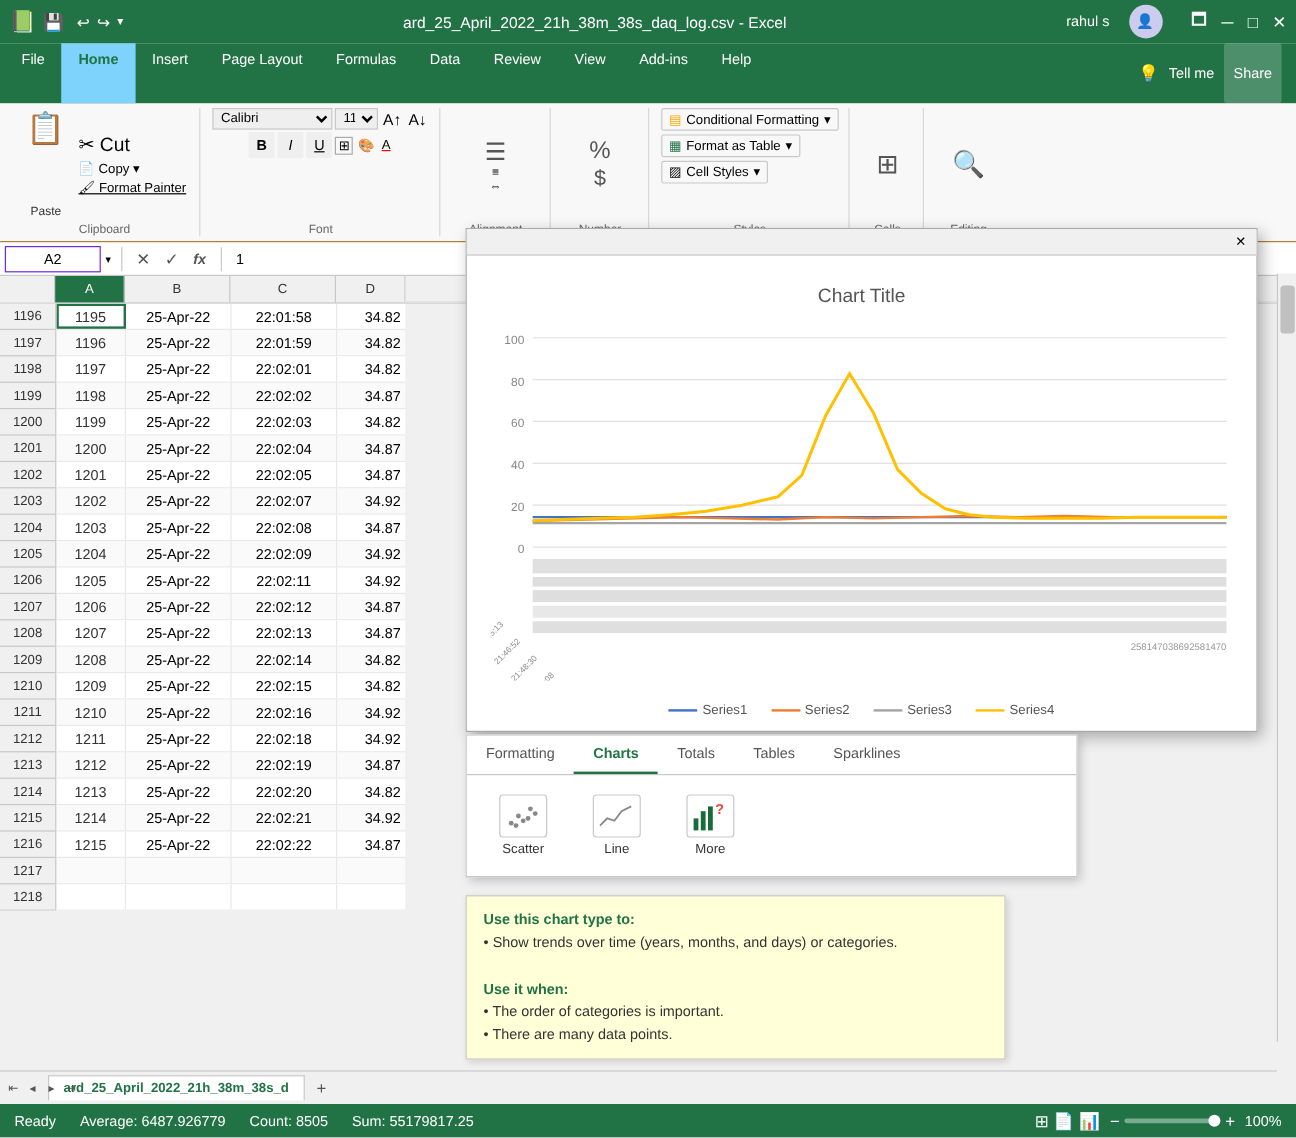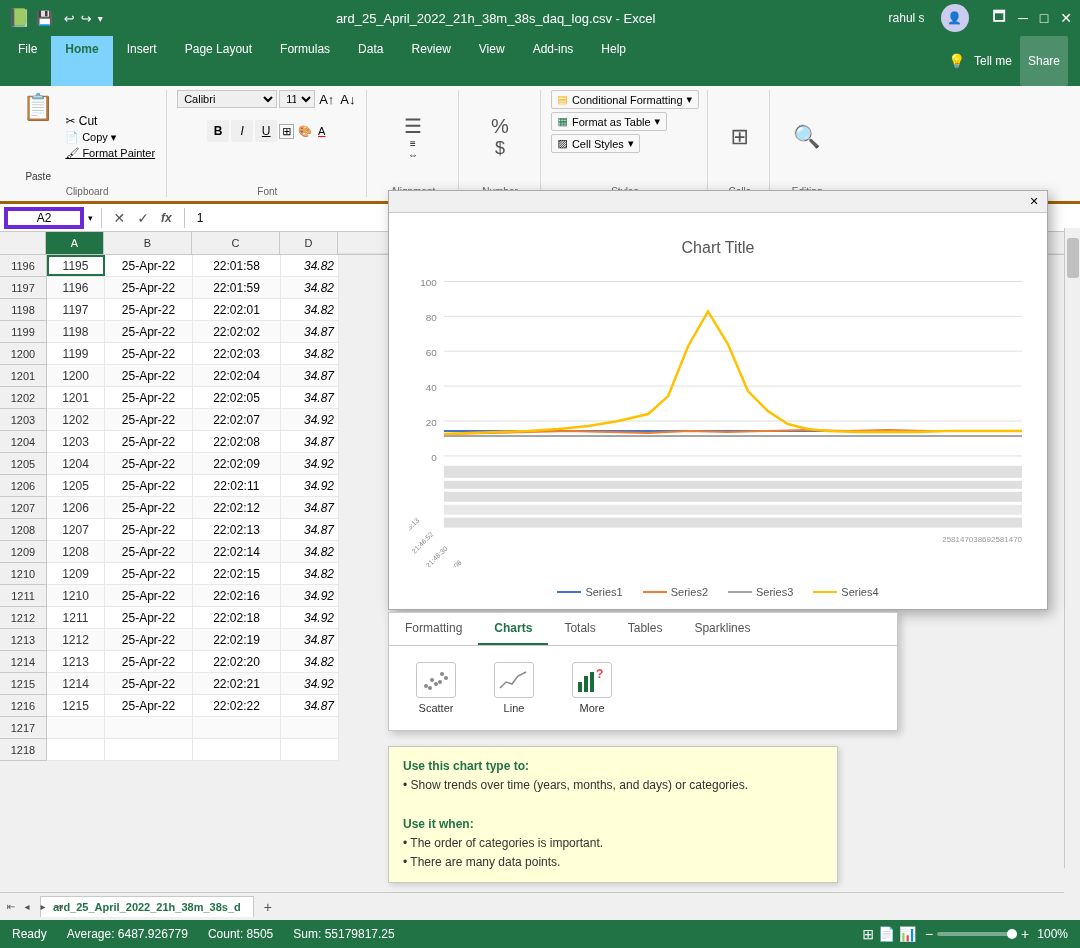--- a/index.html
+++ b/index.html
@@ -13,34 +13,34 @@
       display: flex;
       align-items: center;
       padding: 0 8px;
       justify-content: space-between;
     }
     .title-bar-left { display: flex; align-items: center; gap: 6px; }
     .title-bar-center { flex: 1; text-align: center; font-size: 13px; }
     .title-bar-right { display: flex; align-items: center; gap: 8px; }
 
     
-    .ribbon { background: #f8f8f8; border-bottom: 3px solid #a16207; }
+    .ribbon { background: #f8f8f8; border-bottom: 1px solid #a16207; }
     .ribbon-tabs { display: flex; background: #217346; padding: 0 4px; }
     .ribbon-tab { padding: 6px 14px; color: white; font-size: 12px; cursor: pointer; border-bottom: 2px solid transparent; }
     .ribbon-tab.active { background: #7dd3fc; color: #217346; font-weight: 600; }
 
     .ribbon-content { display: flex; padding: 4px 8px; gap: 2px; align-items: stretch; }
     .ribbon-group { display: flex; flex-direction: column; align-items: center; padding: 0 8px; border-right: 1px solid #d8d8d8; min-width: 60px; }
     .ribbon-group:last-child { border-right: none; }
     .ribbon-group-label { font-size: 10px; color: #666; margin-top: 2px; }
     .ribbon-group-content { display: flex; align-items: center; gap: 2px; flex: 1; }
 
     
     .formula-bar { display: flex; align-items: center; height: 28px; background: white; border-bottom: 1px solid #c8c8c8; padding: 0 4px; gap: 4px; }
-    .name-box { width: 80px; border: 4px solid #6d28d9; height: 22px; padding: 0 4px; font-size: 12px; text-align: center; }
+    .name-box { width: 80px; border: 1px solid #6d28d9; height: 22px; padding: 0 4px; font-size: 12px; text-align: center; }
     .formula-divider { width: 1px; height: 20px; background: #c8c8c8; margin: 0 4px; }
     .formula-input { flex: 1; border: none; outline: none; font-size: 12px; padding: 0 4px; }
     .formula-icon { font-size: 14px; cursor: pointer; color: #555; padding: 0 4px; }
     .col-headers { display: flex; background: #f0f0f0; border-bottom: 1px solid #c8c8c8; }
     .corner-cell { width: 46px; min-width: 46px; height: 22px; border-right: 1px solid #c8c8c8; background: #f0f0f0; }
     .col-header { height: 22px; border-right: 1px solid #c8c8c8; display: flex; align-items: center; justify-content: center; font-size: 11px; color: #333; cursor: pointer; user-select: none; }
     .col-header.selected { background: #217346; color: white; }
 
     .spreadsheet-body { display: flex; overflow: hidden; }
     .row-numbers { display: flex; flex-direction: column; background: #f0f0f0; border-right: 1px solid #c8c8c8; }
@@ -48,21 +48,21 @@
 
     .cells-area { display: flex; flex-direction: column; overflow: hidden; }
     .cell-row { display: flex; border-bottom: 1px solid #e8e8e8; height: 22px; }
     .cell { border-right: 1px solid #e8e8e8; display: flex; align-items: center; padding: 0 4px; font-size: 12px; white-space: nowrap; overflow: hidden; }
     .cell.active { outline: 2px solid #217346; outline-offset: -2px; }
 
     
     .cell-a { width: 58px; min-width: 58px; justify-content: center; color: #333; }
     .cell-b { width: 88px; min-width: 88px; justify-content: center; }
     .cell-c { width: 88px; min-width: 88px; justify-content: center; }
-    .cell-d { width: 58px; min-width: 58px; justify-content: flex-end; font-style: italic; }
+    .cell-d { width: 58px; min-width: 58px; justify-content: flex-end; }
 
     
     .status-bar { position: absolute; bottom: 0; left: 0; right: 0; height: 28px; background: #217346; color: white; display: flex; align-items: center; padding: 0 12px; font-size: 12px; justify-content: space-between; }
     .status-left { display: flex; align-items: center; gap: 20px; }
     .status-right { display: flex; align-items: center; gap: 8px; }
     .zoom-control { display: flex; align-items: center; gap: 4px; }
     .paste-btn { display: flex; flex-direction: column; align-items: center; cursor: pointer; padding: 2px 8px; border-radius: 2px; }
 
     .font-group-row { display: flex; align-items: center; gap: 2px; }
     .font-select { font-size: 11px; border: 1px solid #c8c8c8; padding: 1px 2px; width: 100px; }
@@ -226,31 +226,31 @@
   <div class="ribbon-content">
 
     <div class="ribbon-group" style="min-width:80px;">
       <div class="ribbon-group-content">
         <div style="display:flex;flex-direction:row;align-items:stretch;gap:2px;">
           <div style="display:flex;flex-direction:column;align-items:center;cursor:pointer;padding:2px 6px;border-radius:2px;" class="paste-btn">
             <span style="font-size:26px;">📋</span>
             <span style="font-size:10px;color:#333;margin-top:48px;">Paste</span>
           </div>
           <div style="display:flex;flex-direction:column;gap:1px;justify-content:center;">
-            <div style="display:flex;align-items:center;gap:2px;cursor:pointer;padding:1px 3px;border-radius:2px;font-size:12px;">✂ Cut</div>
+            <div style="display:flex;align-items:center;gap:2px;cursor:pointer;padding:1px 3px;border-radius:2px;font-size:16px;">✂ Cut</div>
             <div style="display:flex;align-items:center;gap:2px;cursor:pointer;padding:1px 3px;border-radius:2px;font-size:11px;">📄 Copy ▾</div>
             <div style="display:flex;align-items:center;gap:2px;cursor:pointer;padding:1px 3px;border-radius:2px;font-size:11px;text-decoration:underline;">🖌 Format Painter</div>
           </div>
         </div>
       </div>
       <div class="ribbon-group-label">Clipboard</div>
     </div>
 
     <div class="ribbon-group" style="min-width:150px;">
-      <div class="ribbon-group-content" style="flex-direction:column;gap:12px;width:100%;">
+      <div class="ribbon-group-content" style="flex-direction:column;gap:2px;width:100%;">
         <div class="font-group-row">
           <select class="font-select">
             <option>Calibri</option>
           </select>
           <select class="size-select">
             <option>11</option>
           </select>
           <span style="font-size:13px;cursor:pointer;padding:0 2px;">A↑</span>
           <span style="font-size:13px;cursor:pointer;padding:0 2px;">A↓</span>
         </div>

